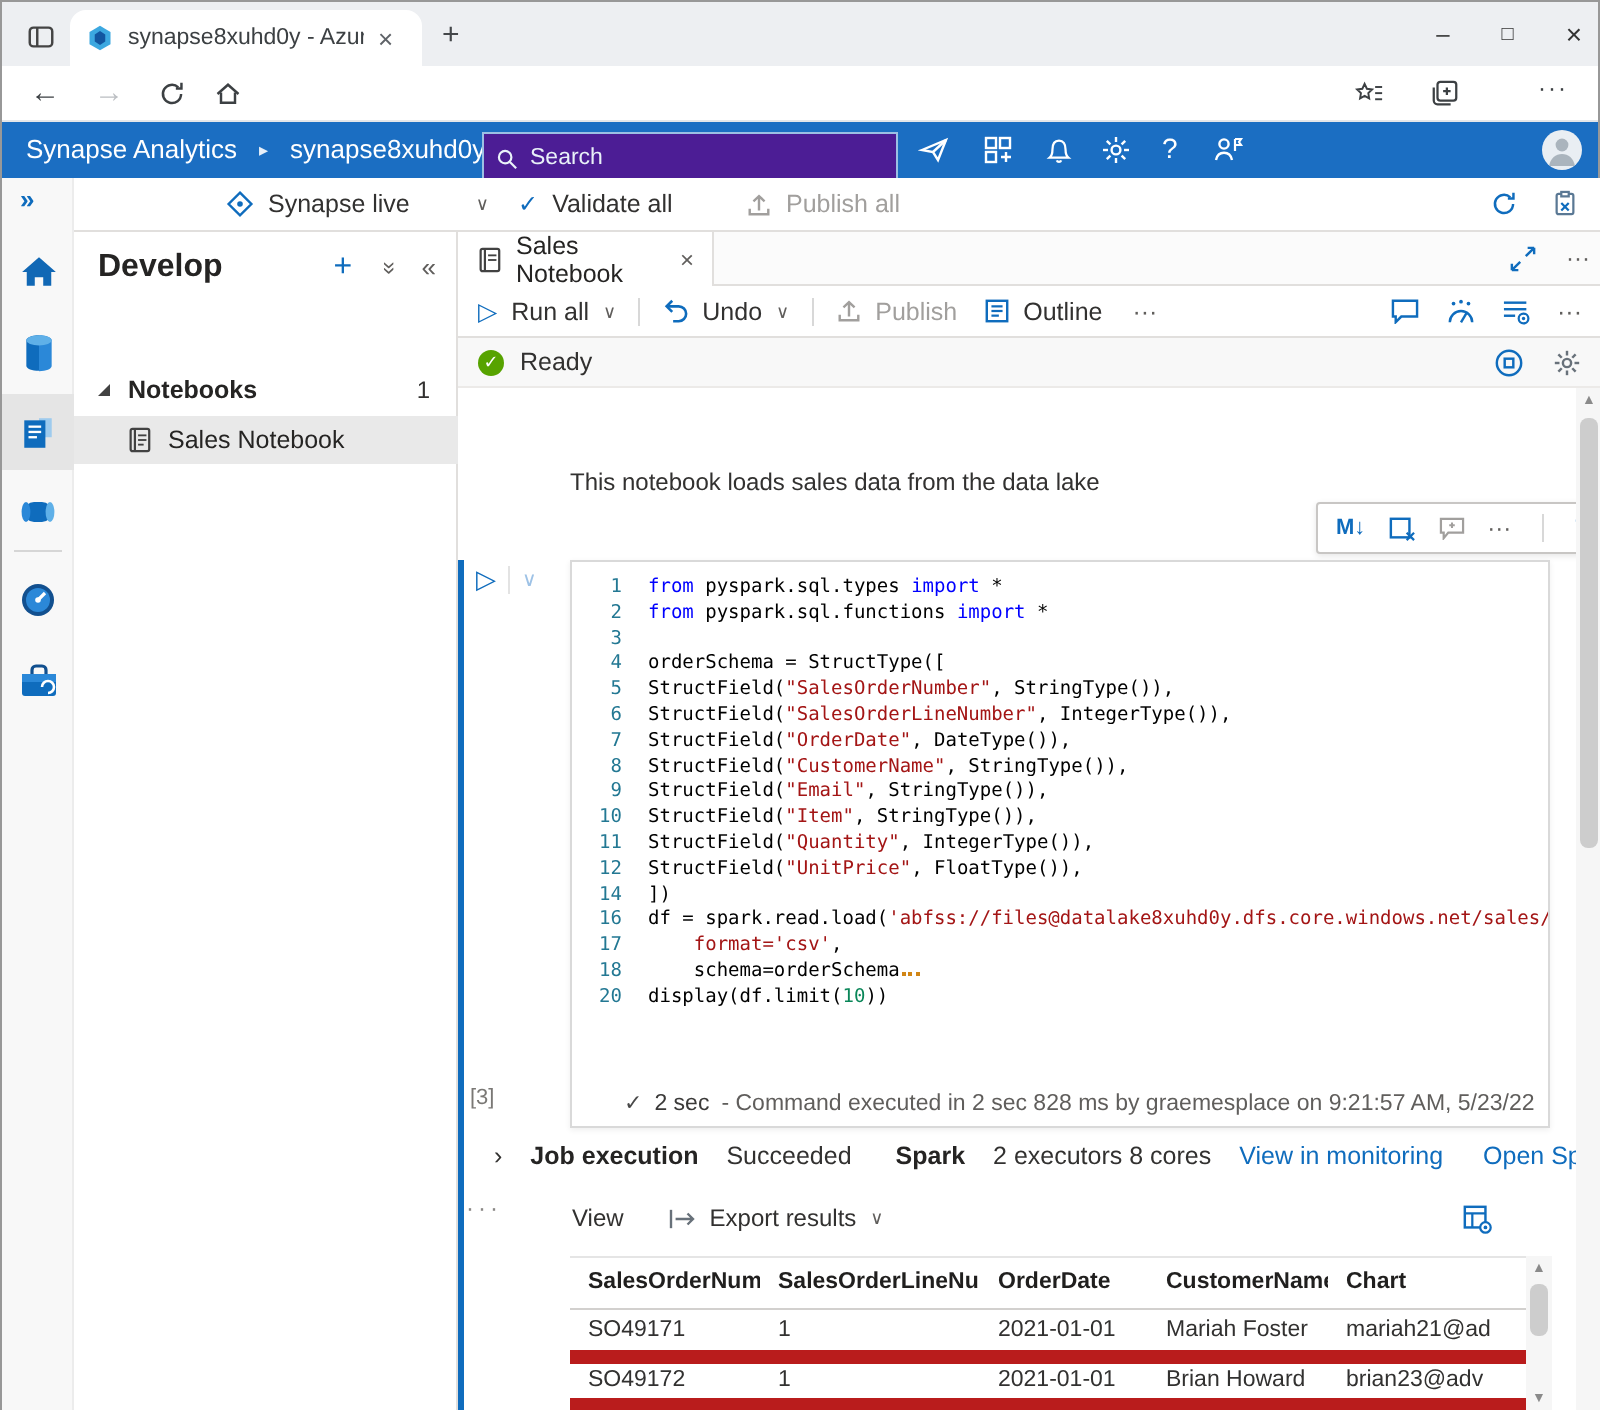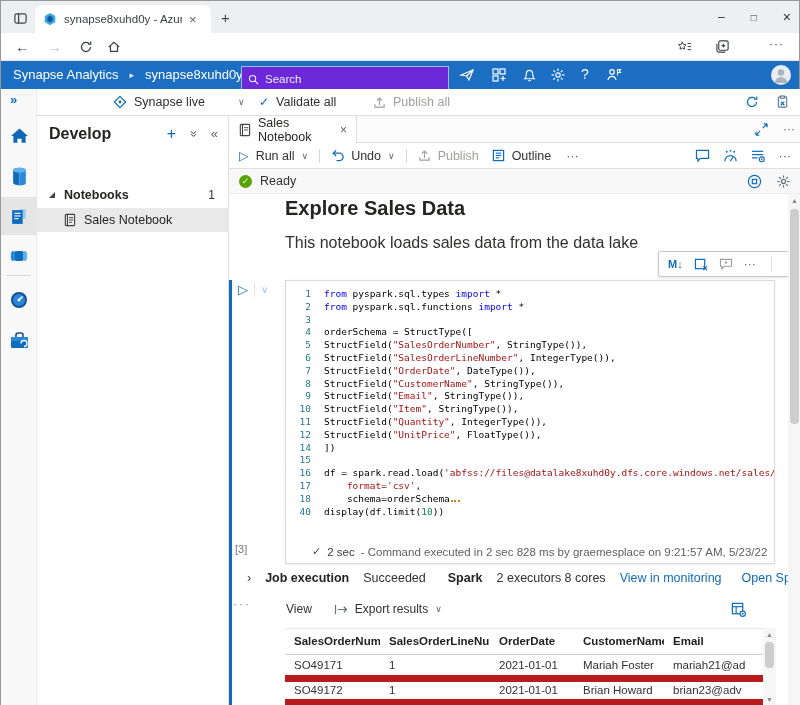--- a/index.html
+++ b/index.html
@@ -32,21 +32,21 @@
   .url-text{font-size:11.5px;white-space:nowrap;overflow:hidden;flex:1}
   .url-text .scheme,.url-text .path{color:#5f6368}
   .url-text .host{color:#202124;font-weight:bold}
   .read-aloud{font-size:11px;color:#3c4043;font-weight:bold}
 
   
   .syn-header{position:absolute;left:0;top:60px;width:100%;height:28px;background:var(--header-blue);
               color:#fff;display:block}
   .crumb{position:absolute;left:12px;top:6px;font-size:13px;display:flex;gap:11px;align-items:center}
   .crumb .sep{font-size:9px;opacity:.9}
-  .syn-search{position:absolute;left:240px;top:5px;width:208px;height:18px;background:#6d28d9;
+  .syn-search{position:absolute;left:240px;top:5px;width:208px;height:18px;background:#4c1d95;
               border:1px solid #9cc0e4;display:flex;align-items:center;padding:12px 6px;gap:6px}
   .syn-search input{background:transparent;border:none;outline:none;color:#fff;font-size:11.5px;width:100%;
               font-family:"Liberation Sans",sans-serif}
   .syn-search input::placeholder{color:#e8f0f8}
   .hdr-ico{position:absolute;top:6px;width:16px;height:16px}
   .avatar{position:absolute;right:8px;top:4px;width:20px;height:20px;border-radius:50%;background:#e9eef3;
           overflow:hidden}
 
   
   .ws-toolbar{position:absolute;left:36px;top:88px;width:764px;height:27px;background:#fff;
@@ -94,21 +94,21 @@
   .nb-toolright{margin-left:auto;display:flex;gap:13px;align-items:center;padding-right:10px}
   .nb-status{position:absolute;left:0;top:53px;width:572px;height:25px;background:#f8f8f8;border-bottom:1px solid #eceae8;
              display:flex;align-items:center;padding:0 10px;gap:8px;font-size:12.5px}
   .ready-dot{width:13px;height:13px;border-radius:50%;background:var(--status-green);color:#fff;font-size:9px;
              display:flex;align-items:center;justify-content:center}
   .status-right{margin-left:auto;display:flex;gap:14px;align-items:center}
 
   .nb-content{position:absolute;left:0;top:78px;width:572px;height:512px;background:#fff;overflow:hidden}
   .cell-bar{position:absolute;left:0;top:86px;width:3px;height:426px;background:var(--accent)}
   .md-title{position:absolute;left:56px;top:3px;font-size:20px;font-weight:bold;color:#252423}
-  .md-text{position:absolute;left:56px;top:40px;font-size:16px;color:#323130}
+  .md-text{position:absolute;left:56px;top:40px;font-size:12px;color:#323130}
   .cell-toolbar{position:absolute;left:429px;top:57px;height:26px;background:#fff;border:1px solid #c8c6c4;
                 border-radius:2px;box-shadow:0 1px 3px rgba(0,0,0,.1);display:flex;align-items:center;
                 gap:11px;padding:0 9px}
   .md-ico{color:var(--accent);font-size:11px;font-weight:bold;white-space:nowrap}
   .run-gutter{position:absolute;left:9px;top:88px;display:flex;align-items:center;gap:6px}
   .run-play{color:var(--accent);font-size:13px}
   .gut-sep{width:1px;height:14px;background:#e3e3e3}
   .gut-chev{color:#9ec2e6;font-size:10px}
 
   .code-cell{position:absolute;left:56px;top:86px;width:490px;height:284px;background:#fff;
@@ -529,21 +529,20 @@
                 <line x1="5.2" y1="10.8" x2="3.4" y2="12.6"></line>
               </g>
             </svg>
         </span>
       </div>
     </div>
 
     <div class="nb-content">
       <div class="cell-bar"></div>
 
-      <div class="md-title">Explore Sales Data</div>
       <div class="md-text">This notebook loads sales data from the data lake</div>
 
       <div class="cell-toolbar">
         <span class="md-ico">M↓</span>
         <span>
           <svg width="14" height="13" viewBox="0 0 15 14">
               <rect x="1.5" y="1.5" width="10" height="10" fill="none" stroke="#0f6cbd" stroke-width="1.3"></rect>
               <path d="M10 9l4 4M14 9l-4 4" stroke="#0f6cbd" stroke-width="1.2"></path>
             </svg>
         </span>
@@ -578,25 +577,24 @@
             <div class="code-line"><span class="ln">4</span><span class="code-body"><span class="tk-p">orderSchema = StructType([</span></span></div>
             <div class="code-line"><span class="ln">5</span><span class="code-body"><span class="tk-p">StructField(</span><span class="tk-s">"SalesOrderNumber"</span><span class="tk-p">, StringType()),</span></span></div>
             <div class="code-line"><span class="ln">6</span><span class="code-body"><span class="tk-p">StructField(</span><span class="tk-s">"SalesOrderLineNumber"</span><span class="tk-p">, IntegerType()),</span></span></div>
             <div class="code-line"><span class="ln">7</span><span class="code-body"><span class="tk-p">StructField(</span><span class="tk-s">"OrderDate"</span><span class="tk-p">, DateType()),</span></span></div>
             <div class="code-line"><span class="ln">8</span><span class="code-body"><span class="tk-p">StructField(</span><span class="tk-s">"CustomerName"</span><span class="tk-p">, StringType()),</span></span></div>
             <div class="code-line"><span class="ln">9</span><span class="code-body"><span class="tk-p">StructField(</span><span class="tk-s">"Email"</span><span class="tk-p">, StringType()),</span></span></div>
             <div class="code-line"><span class="ln">10</span><span class="code-body"><span class="tk-p">StructField(</span><span class="tk-s">"Item"</span><span class="tk-p">, StringType()),</span></span></div>
             <div class="code-line"><span class="ln">11</span><span class="code-body"><span class="tk-p">StructField(</span><span class="tk-s">"Quantity"</span><span class="tk-p">, IntegerType()),</span></span></div>
             <div class="code-line"><span class="ln">12</span><span class="code-body"><span class="tk-p">StructField(</span><span class="tk-s">"UnitPrice"</span><span class="tk-p">, FloatType()),</span></span></div>
             <div class="code-line"><span class="ln">14</span><span class="code-body"><span class="tk-p">])</span></span></div>
-            <div class="code-line"><span class="ln">15</span><span class="code-body"></span></div>
             <div class="code-line"><span class="ln">16</span><span class="code-body"><span class="tk-p">df = spark.read.load(</span><span class="tk-s">'abfss://files@datalake8xuhd0y.dfs.core.windows.net/sales/orders/*.csv'</span></span></div>
             <div class="code-line"><span class="ln">17</span><span class="code-body"><span class="tk-p">    </span><span class="tk-s">format='csv'</span><span class="tk-p">,</span></span></div>
             <div class="code-line"><span class="ln">18</span><span class="code-body"><span class="tk-p">    schema=orderSchema</span><span class="tk-m"></span></span></div>
-            <div class="code-line"><span class="ln">40</span><span class="code-body"><span class="tk-p">display(df.limit(</span><span class="tk-n">10</span><span class="tk-p">))</span></span></div>
+            <div class="code-line"><span class="ln">20</span><span class="code-body"><span class="tk-p">display(df.limit(</span><span class="tk-n">10</span><span class="tk-p">))</span></span></div>
           </div>
         <div class="exec-line">
           <span class="chk">✓</span>
           <span class="t">2 sec</span>
           <span>- Command executed in 2 sec 828 ms by graemesplace on 9:21:57 AM, 5/23/22</span>
         </div>
       </div>
       <span class="exec-count">[3]</span>
 
       <div class="job-row">
@@ -645,21 +643,21 @@
               <col class="c2">
               <col class="c3">
               <col class="c4">
             </colgroup>
           <thead>
               <tr id="res-head">
                 <th>SalesOrderNumber</th>
                 <th>SalesOrderLineNumber</th>
                 <th>OrderDate</th>
                 <th>CustomerName</th>
-                <th>Email</th>
+                <th>Chart</th>
               </tr>
             </thead>
           <tbody id="res-body">
               <tr>
                 <td>SO49171</td>
                 <td>1</td>
                 <td>2021-01-01</td>
                 <td>Mariah Foster</td>
                 <td>mariah21@ad</td>
               </tr>

